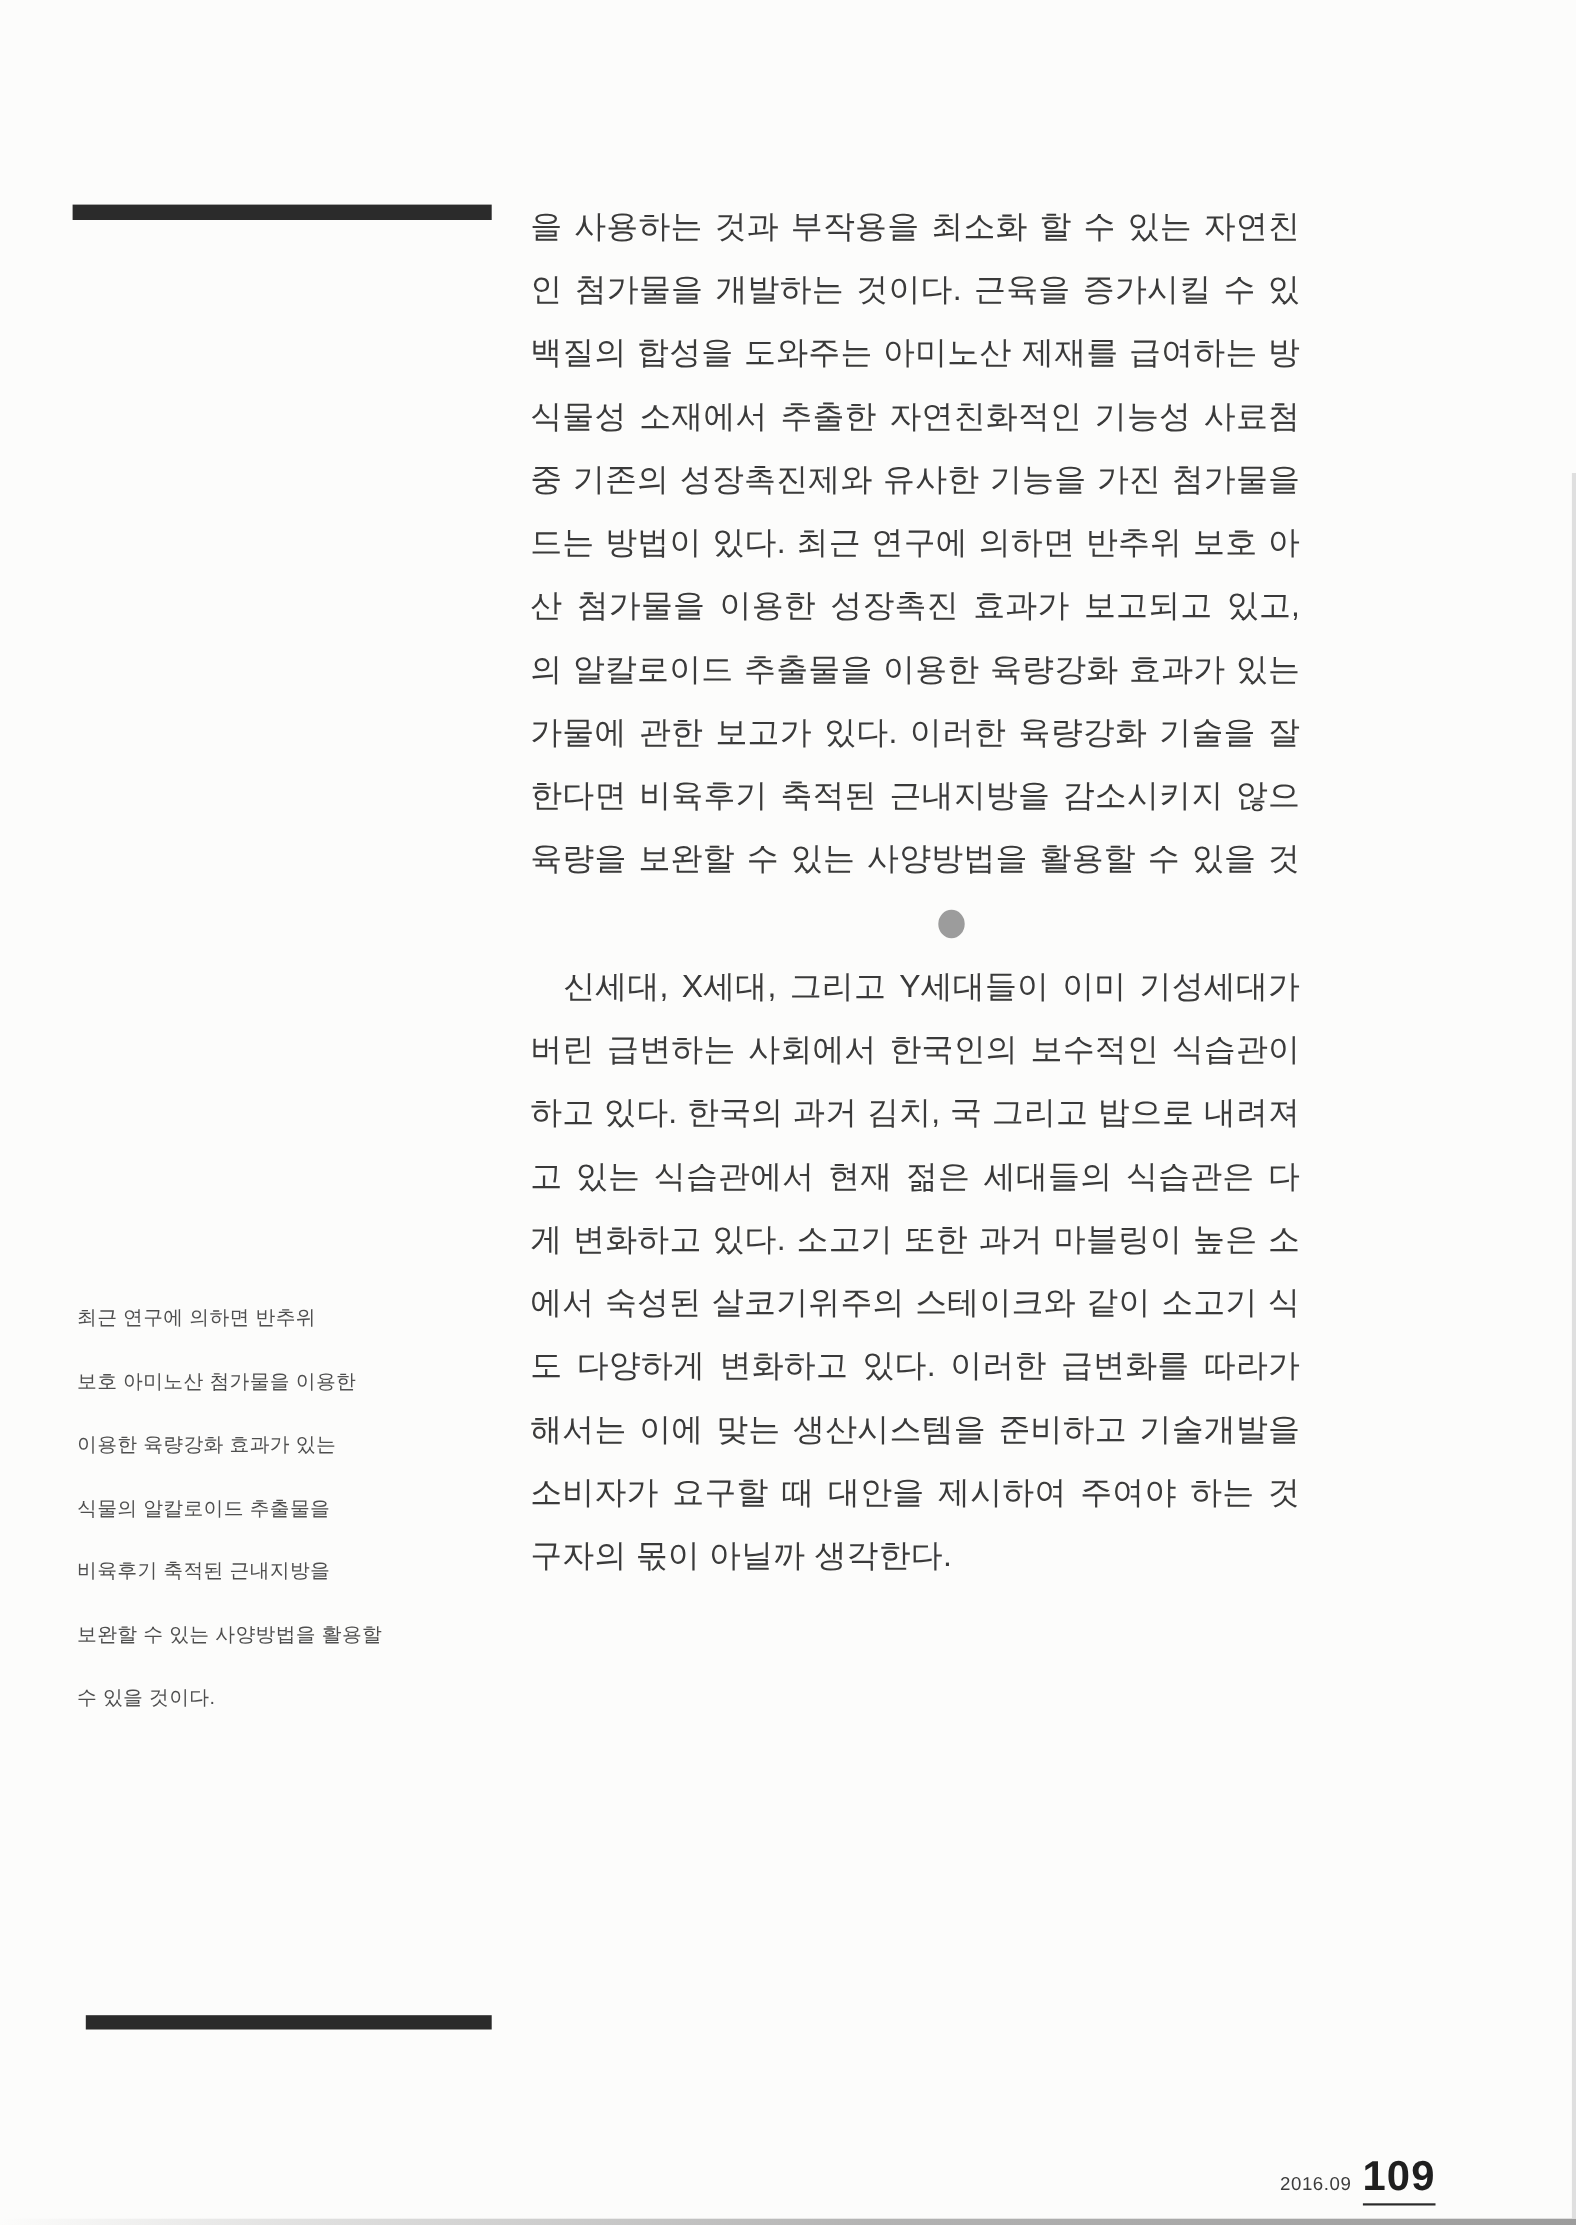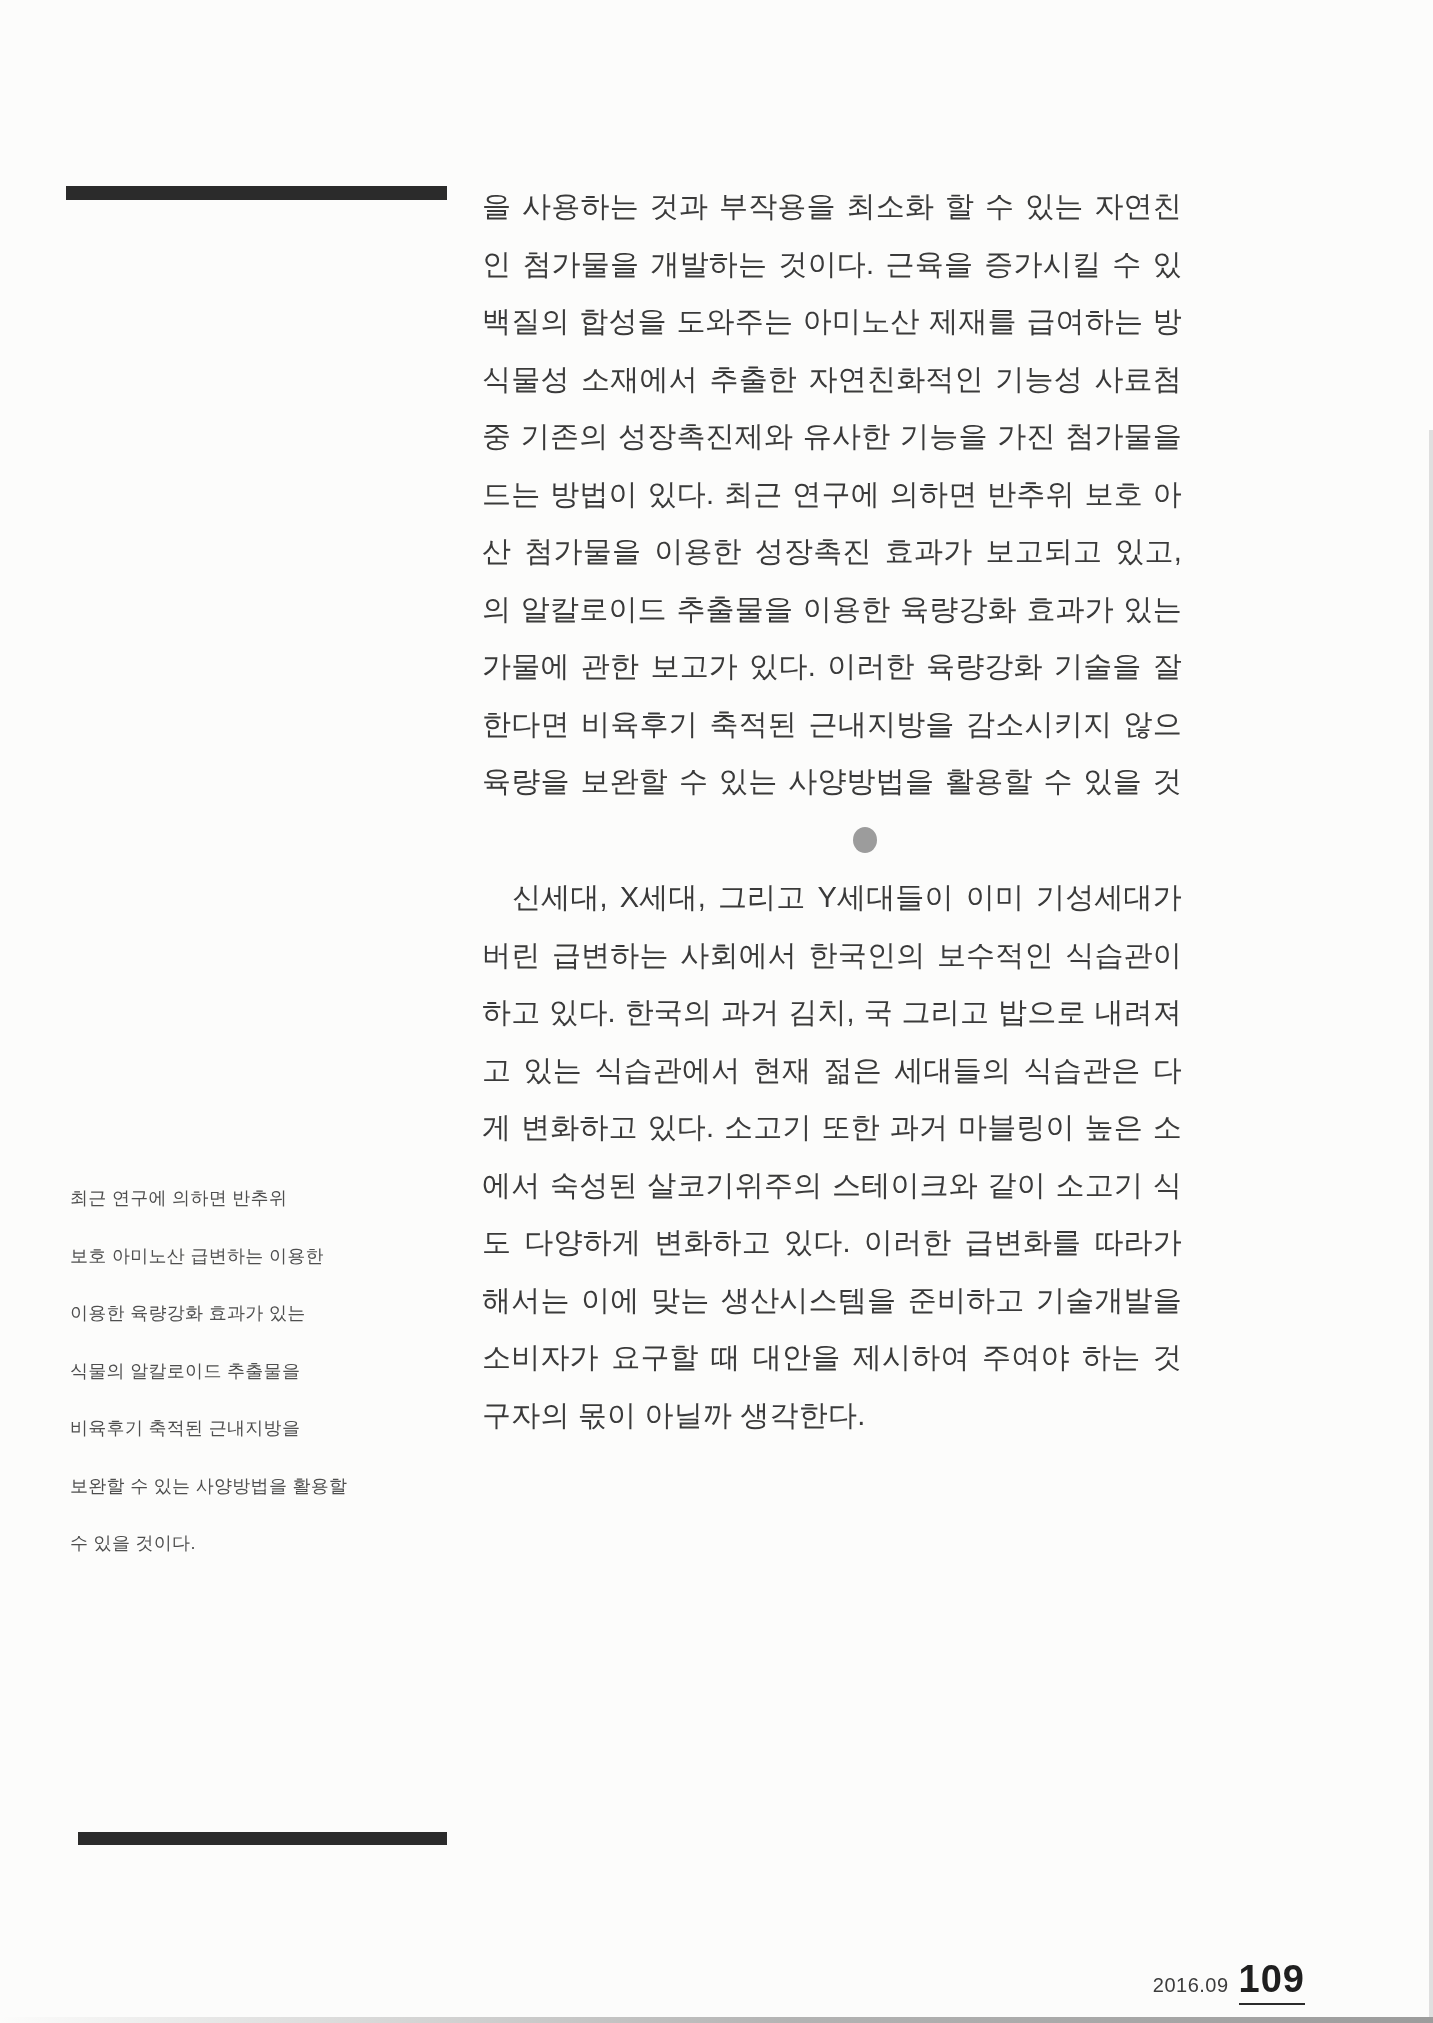--- a/index.html
+++ b/index.html
@@ -35,21 +35,21 @@
   .pull-quote .q-line{
     height:57.5px;line-height:57.5px;
     font-size:18px;color:var(--quote_text,#4e4e4e);
     letter-spacing:.3px;white-space:nowrap;overflow:hidden;
   }
   
   .page-footer{
     position:absolute;right:128px;top:1958px;
     display:flex;align-items:baseline;gap:10px;
   }
-  .page-footer .issue{font-size:20px;color:var(--footer_text,#3c3c3c);letter-spacing:.5px;}
+  .page-footer .issue{font-size:17px;color:var(--footer_text,#3c3c3c);letter-spacing:.5px;}
   .page-footer .pageno{
     font-size:38px;font-weight:600;color:var(--page_number,#1f1f1f);
     letter-spacing:1px;border-bottom:2px solid var(--rule,#2b2b2b);padding-bottom:2px;
   }
   
   .scan-edge-bottom{
     position:absolute;left:0;right:0;bottom:0;height:6px;
     background:linear-gradient(to right,
       rgba(160,160,160,0) 0%,
       rgba(150,150,150,.25) 18%,
@@ -93,21 +93,21 @@
         <div class="line">해서는 이에 맞는 생산시스템을 준비하고 기술개발을 통해</div>
         <div class="line">소비자가 요구할 때 대안을 제시하여 주여야 하는 것이 연</div>
         <div class="line">구자의 몫이 아닐까 생각한다.</div>
       </div>
   </main>
 
   <div class="section-dot"></div>
 
   <aside class="pull-quote">
       <div class="q-line">최근 연구에 의하면 반추위</div>
-      <div class="q-line">보호 아미노산 급변하는 이용한</div>
+      <div class="q-line">보호 아미노산 첨가물을 이용한</div>
       <div class="q-line">이용한 육량강화 효과가 있는</div>
       <div class="q-line">식물의 알칼로이드 추출물을</div>
       <div class="q-line">비육후기 축적된 근내지방을</div>
       <div class="q-line">보완할 수 있는 사양방법을 활용할</div>
       <div class="q-line">수 있을 것이다.</div>
     </aside>
 
   <div class="rule bottom"></div>
 
   <footer class="page-footer">

